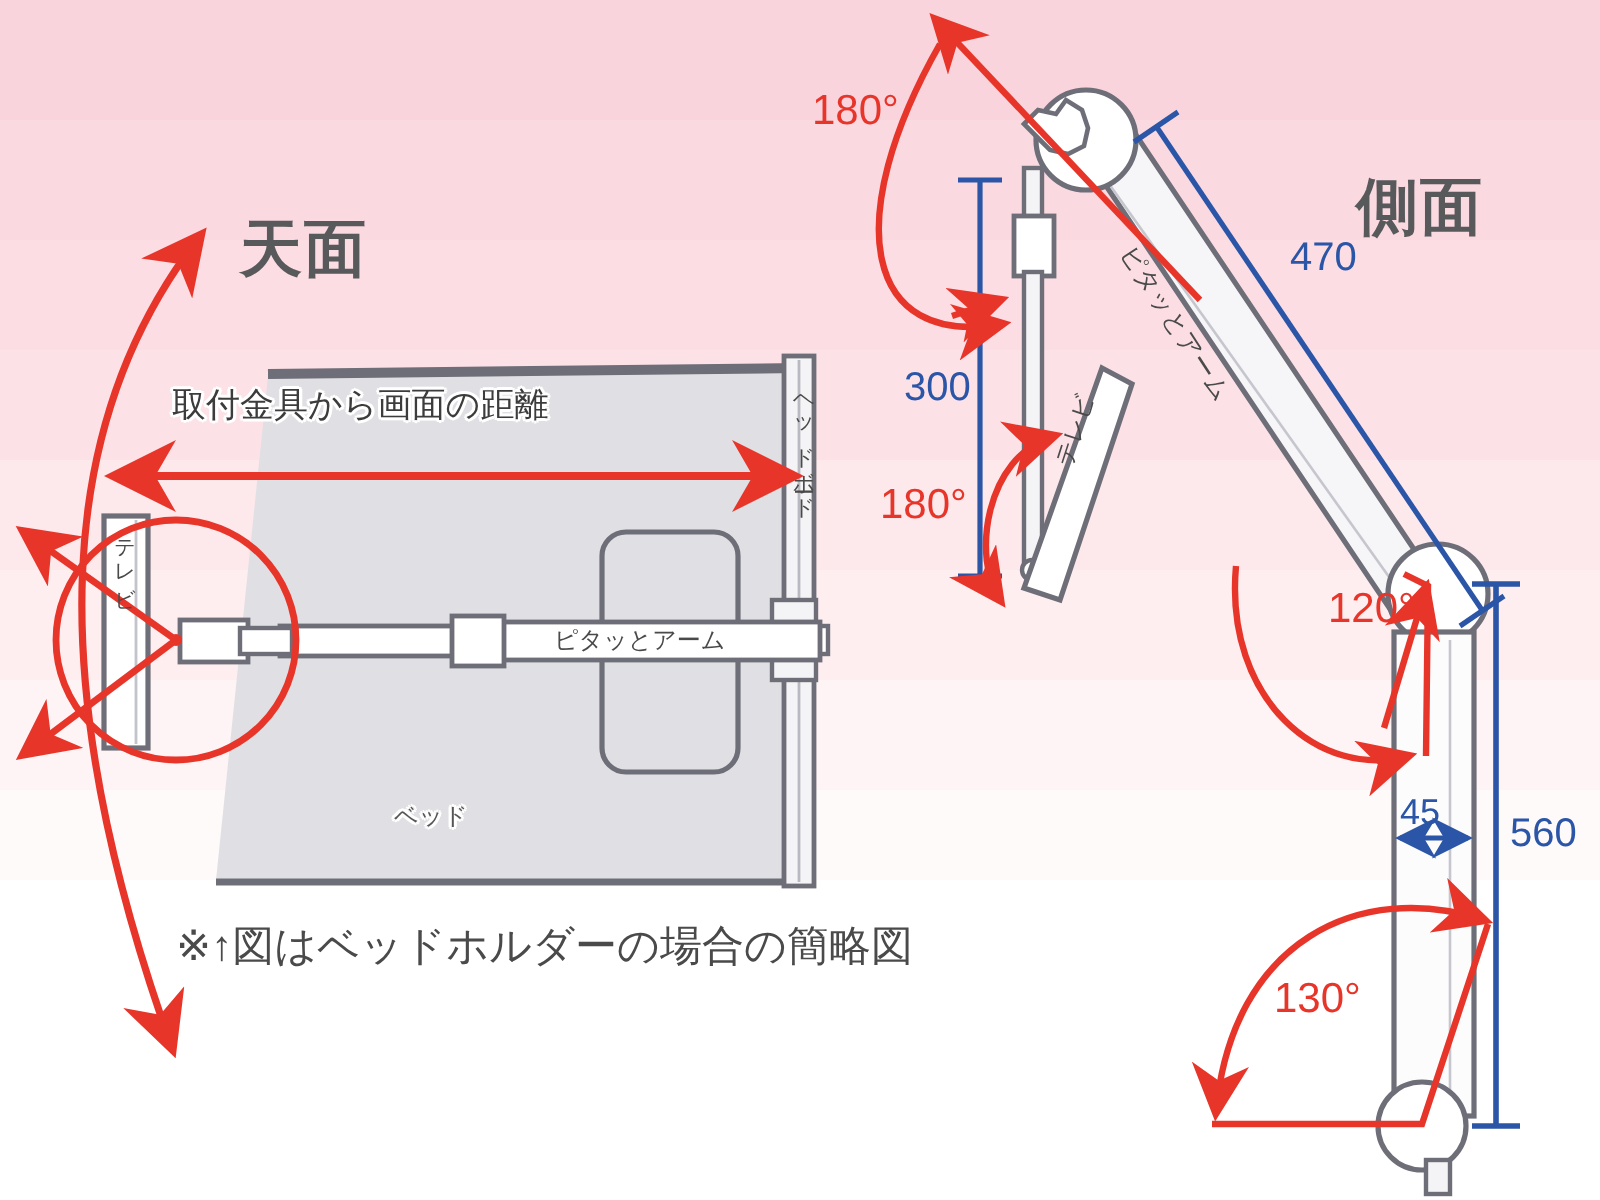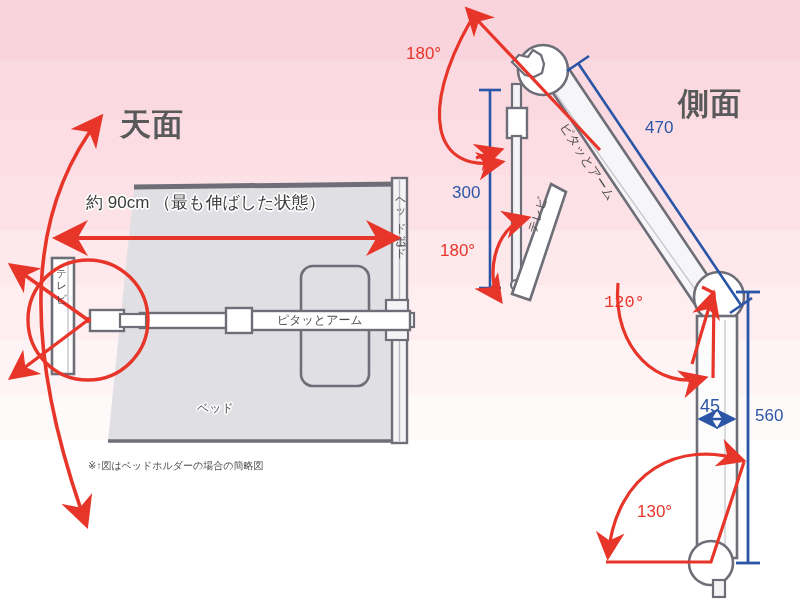--- a/index.html
+++ b/index.html
@@ -67,21 +67,21 @@
       1.2px 1.2px #fff, -1.2px 1.2px #fff, 1.2px -1.2px #fff, -1.2px -1.2px #fff;
   }
   #dist-text {
     left: 86px; top: 192px;
     font-size: 17px;
     line-height: 22px;
     color: #3c3c3c;
   }
   #note-text {
     left: 88px; top: 459px;
-    font-size: 10px;
+    font-size: 21px;
     color: #4a4a4a;
   }
   #bed-text {
     left: 197px; top: 400px;
     font-size: 12px;
     color: #555;
   }
   #arm-text-top {
     left: 277px; top: 312px;
     font-size: 12px;
@@ -112,38 +112,38 @@
   #tv-text-side {
     left: 524px; top: 230px;
     font-size: 12px;
     color: #4a4a4a;
     transform: rotate(-72deg);
     transform-origin: left top;
   }
   .dim {
     position: absolute;
     color: #2b55a6;
-    font-size: 17px;
+    font-size: 20px;
     white-space: nowrap;
   }
   #dim-470 { left: 645px; top: 118px; }
   #dim-300 { left: 452px; top: 183px; }
   #dim-480 { left: 755px; top: 406px; }
   #dim-45  { left: 700px; top: 396px; font-size: 18px; }
 
   .ang {
     position: absolute;
     color: #e8352a;
-    font-size: 17px;
+    font-size: 21px;
     white-space: nowrap;
   }
   #ang-180a { left: 406px; top: 44px; }
   #ang-180b { left: 440px; top: 241px; }
-  #ang-120  { left: 604px; top: 293px; font-family: Liberation Mono, monospace; }
-  #ang-130  { left: 637px; top: 502px; }
+  #ang-120  { left: 664px; top: 293px; }
+  #ang-130  { left: 637px; top: 488px; }
 </style>
 </head>
 <body>
 
 <div id="canvas">
 
   <div id="bg"></div>
 
   <svg class="layer" viewBox="0 0 800 600">
     <defs>
@@ -246,21 +246,21 @@
     <line x1="713" y1="294" x2="692" y2="364" stroke="#e8352a" stroke-width="3.2" marker-start="url(#redArrowStart)"></line>
 
     <path d="M 608,556 C 616,470 680,440 742,460" fill="none" stroke="#e8352a" stroke-width="3.2" marker-start="url(#redArrowStart)" marker-end="url(#redArrow)"></path>
     <polyline points="606,562 711,562 744,462" fill="none" stroke="#e8352a" stroke-width="3.2"></polyline>
   </svg>
 
   <div class="ttl" id="title-side">側面</div>
   <div class="ttl" id="title-top">天面</div>
 
   <div class="jp-label outlined" id="dist-text">
-    <div>約 90cm （最も伸ばした状態）</div>
+    <div>取付金具から画面の距離</div>
   </div>
 
   <div class="jp-label outlined" id="bed-text">ベッド</div>
 
   <div class="jp-label outlined" id="arm-text-top">ピタッとアーム</div>
 
   <div class="jp-label" id="headboard-text">ヘッドボード</div>
 
   <div class="jp-label" id="tv-text-top">テレビ</div>
 

